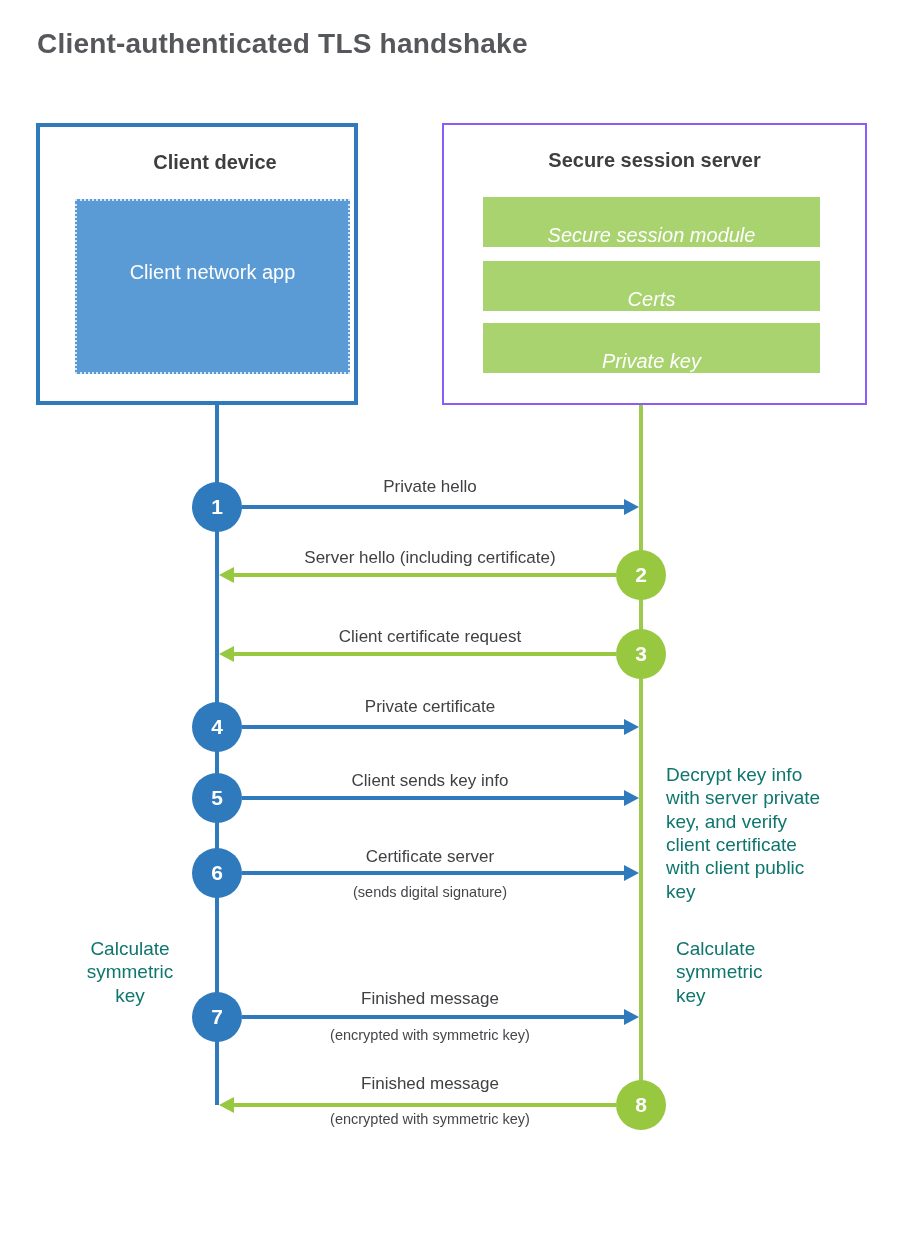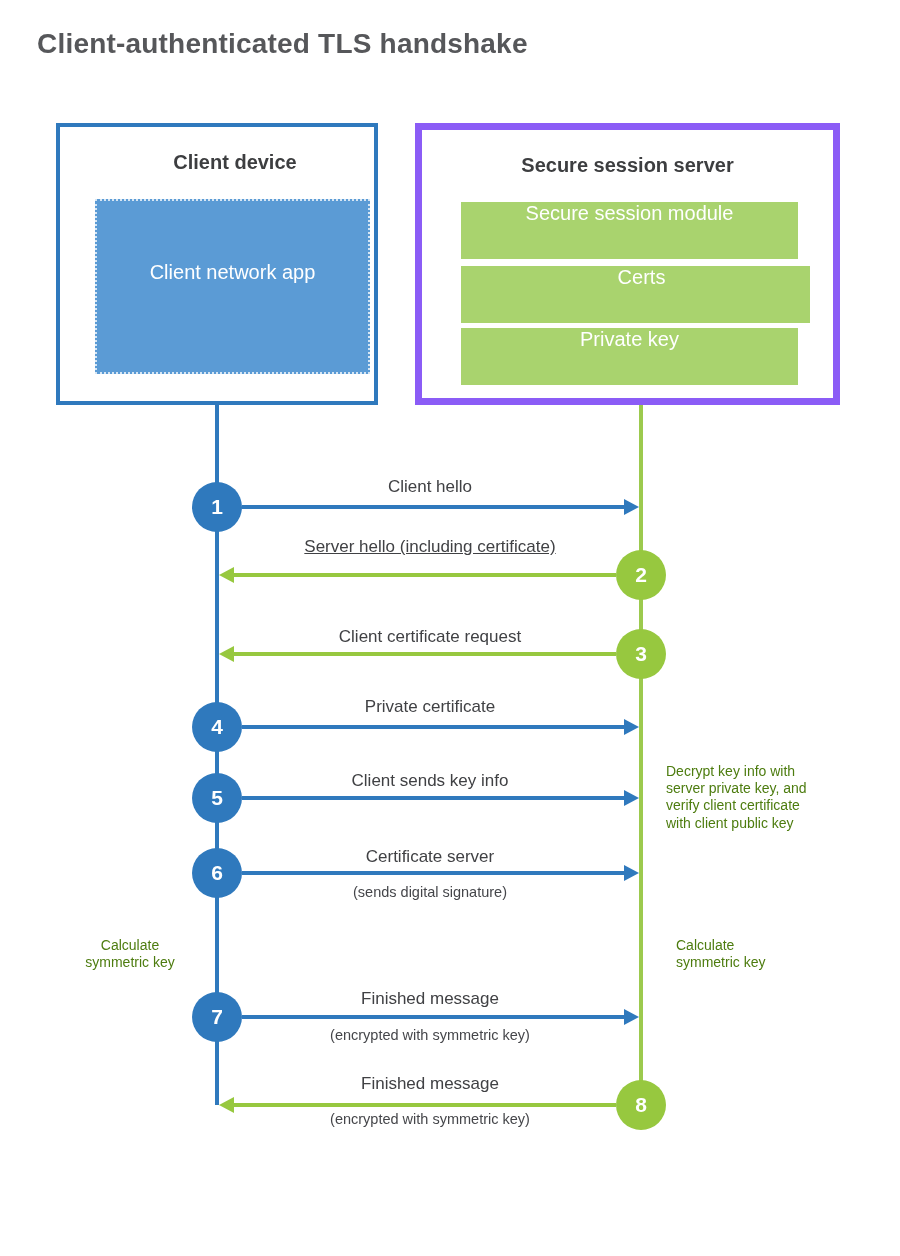--- a/index.html
+++ b/index.html
@@ -7,36 +7,36 @@
     position:relative; width:900px; height:1256px; background:#ffffff;
     font-family:"Liberation Sans", sans-serif; overflow:hidden;
   }
   .diagram-title {
     position:absolute; left:37px; top:28px;
     font-size:28px; font-weight:700; color:#56575a; letter-spacing:0.2px;
   }
   .actor-box {
     position:absolute; top:123px; height:282px; background:#ffffff; box-sizing:border-box;
   }
-  .client-box { left:56px; width:322px; border:4px solid #2f79bd;padding-left:36px; }
-  .server-box { left:415px; width:425px; border:7px solid #8b5cf6; }
+  .client-box { left:36px; width:322px; border:4px solid #2f79bd;padding-left:36px; }
+  .server-box { left:442px; width:425px; border:2px solid #8b5cf6; }
   .actor-title {
     margin-top:24px; text-align:center; font-weight:bold; font-size:20px; color:#3d3e40;
   }
   .app-box {
     position:absolute; left:35px; top:72px; width:275px; height:175px;
     background:#5b9bd5; border:2px dotted rgba(255,255,255,0.75); box-sizing:border-box;
     display:flex; align-items:center; justify-content:center; text-align:center;
     color:#ffffff; font-size:20px; line-height:1.3; padding:0 48px 30px 48px;
   }
   .module-bar {
-    position:absolute; left:39px; width:337px; height:57px; background:#a9d36e;
-    color:#ffffff; font-size:20px; display:flex; align-items:flex-start; justify-content:center;
+    position:absolute; left:39px; width:337px; height:50px; background:#a9d36e;
+    color:#ffffff; font-size:20px; display:flex; align-items:flex-end; justify-content:center;font-style:italic;
   }
-  .bar-1 { top:72px; } .bar-2 { top:136px;padding-left:12px; } .bar-3 { top:198px; }
+  .bar-1 { top:72px; } .bar-2 { top:136px; } .bar-3 { top:198px; }
   .lifeline { position:absolute; width:4px; }
   .lifeline-client { left:215px; top:405px; height:700px; background:#2f79bd; }
   .lifeline-server { left:639px; top:405px; height:676px; background:#9cca4e; }
   .step-circle {
     position:absolute; width:50px; height:50px; border-radius:50%;
     color:#ffffff; font-weight:bold; font-size:21px;
     display:flex; align-items:center; justify-content:center;
   }
   .blue-bg  { background:#2f79bd; }
   .green-bg { background:#97c83f; }
@@ -49,21 +49,21 @@
   .arrow-head.left  { left:219px; border-right:15px solid #97c83f; }
   .msg-label {
     position:absolute; left:240px; width:380px; text-align:center;
     font-size:17px; color:#404144;
   }
   .msg-sub {
     position:absolute; left:240px; width:380px; text-align:center;
     font-size:14.5px; color:#45464a;
   }
   .side-note {
-    position:absolute; font-size:14px; color:#4d7c0f; line-height:1.23;
+    position:absolute; font-size:19px; color:#0f766e; line-height:1.23;
   }
   .note-decrypt { left:666px; top:763px; width:162px; }
   .note-calc-left { left:70px; top:937px; width:120px; text-align:center; }
   .note-calc-right { left:676px; top:937px; width:110px; text-align:left; }
 </style>
 </head>
 <body>
 
 <div class="canvas">
 
@@ -85,28 +85,28 @@
       <span>Certs</span>
     </div>
     <div class="module-bar bar-3">
       <span>Private key</span>
     </div>
   </div>
 
   <div class="lifeline lifeline-client"></div>
   <div class="lifeline lifeline-server"></div>
 
-  <div class="msg-label" style="top:477px;">Client hello</div>
+  <div class="msg-label" style="top:477px;">Private hello</div>
   <div class="arrow-shaft blue" style="top:505px;"></div>
   <div class="arrow-head right" style="top:499px;"></div>
   <div class="step-circle blue-bg" style="left:192px; top:482px;">
     <span>1</span>
   </div>
 
-  <div class="msg-label" style="top:537px;text-decoration:underline;">Server hello (including certificate)</div>
+  <div class="msg-label" style="top:548px;">Server hello (including certificate)</div>
   <div class="arrow-shaft green" style="top:573px;"></div>
   <div class="arrow-head left" style="top:567px;"></div>
   <div class="step-circle green-bg" style="left:616px; top:550px;">
     <span>2</span>
   </div>
 
   <div class="msg-label" style="top:627px;">Client certificate request</div>
   <div class="arrow-shaft green" style="top:652px;"></div>
   <div class="arrow-head left" style="top:646px;"></div>
   <div class="step-circle green-bg" style="left:616px; top:629px;">

